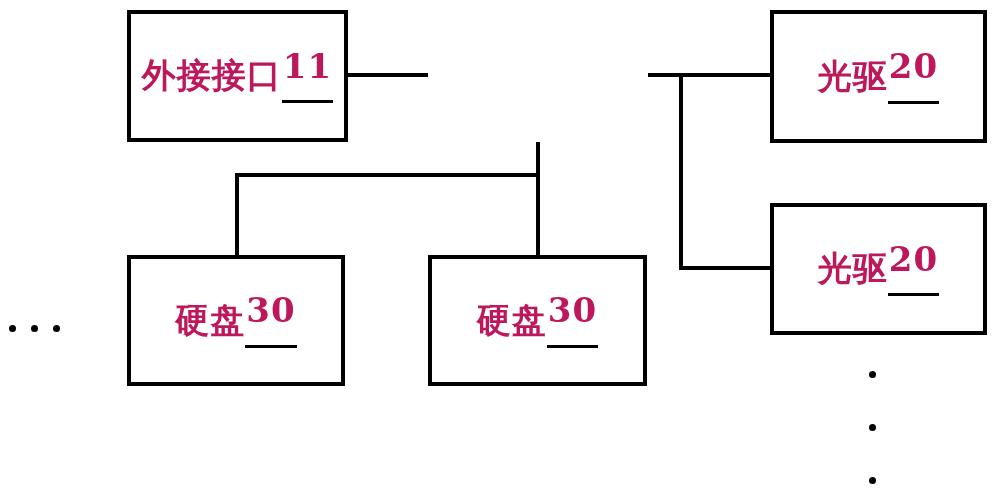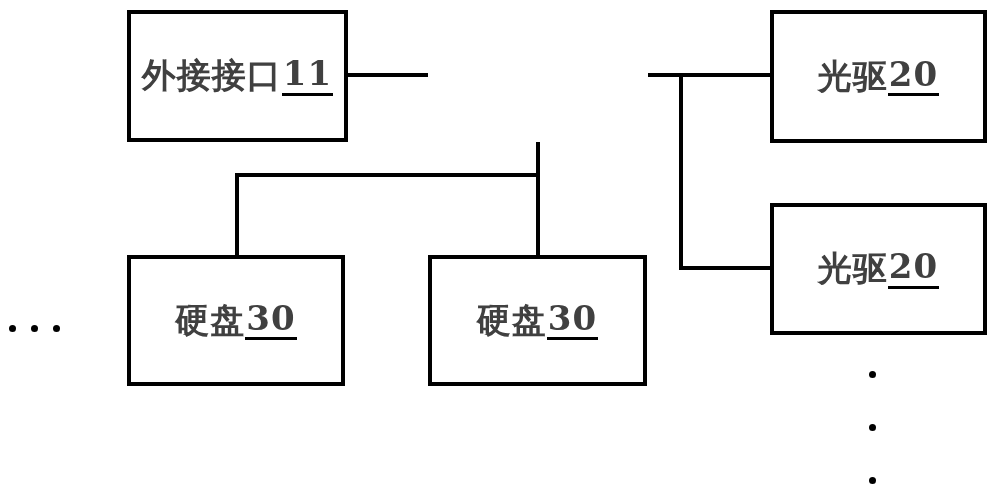--- a/index.html
+++ b/index.html
@@ -12,29 +12,29 @@
     font-family: "DejaVu Serif", "Liberation Serif", serif;
   }
   .node {
     position: absolute;
     box-sizing: border-box;
     border: 4px solid #000000;
     background: #ffffff;
     display: flex;
     align-items: center;
     justify-content: center;
-    color: #404040;
+    color: #be185d;
     font-size: 34px;
     font-weight: bold;
     white-space: nowrap;
     letter-spacing: 1px;
   }
   .node .ref {
     border-bottom: 3px solid #000000;
-    padding: 0 1px 1px 1px;
+    padding: 0 1px 16px 1px;
     line-height: 1.05;
   }
   .hline, .vline { position: absolute; background: #000000; }
   .hline { height: 4px; }
   .vline { width: 4px; }
   .dot {
     position: absolute;
     width: 7px;
     height: 7px;
     background: #000000;

